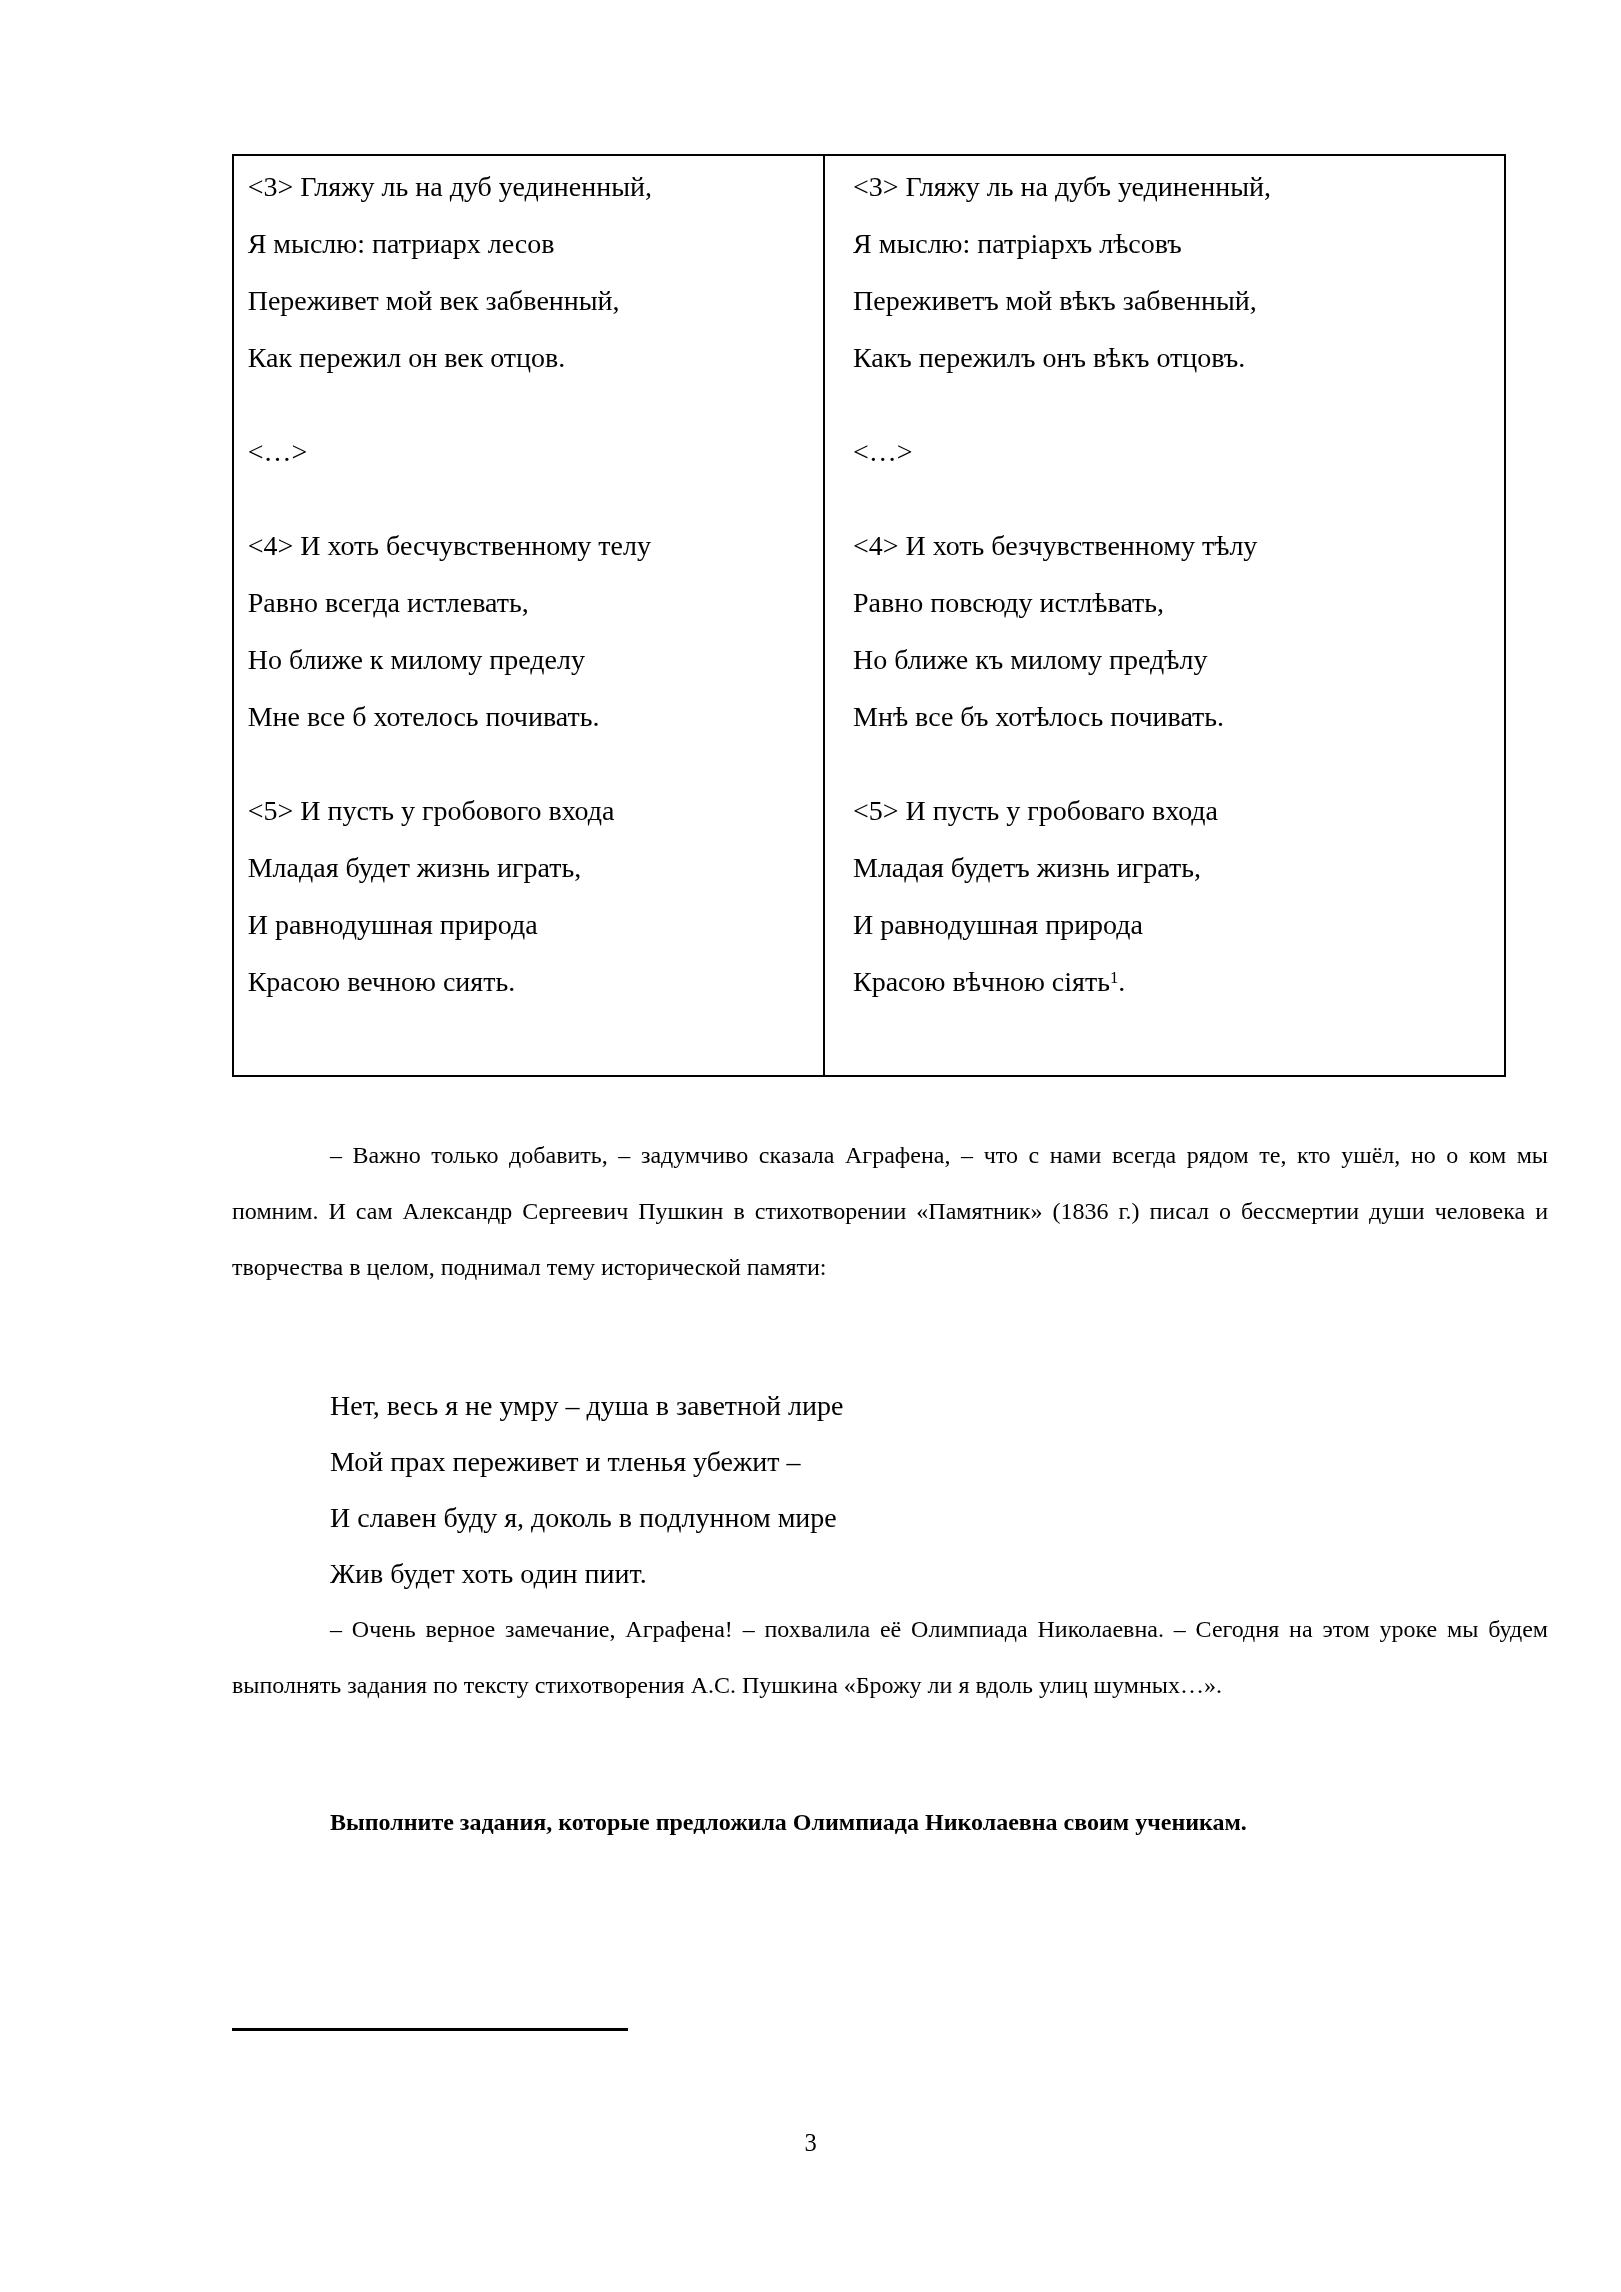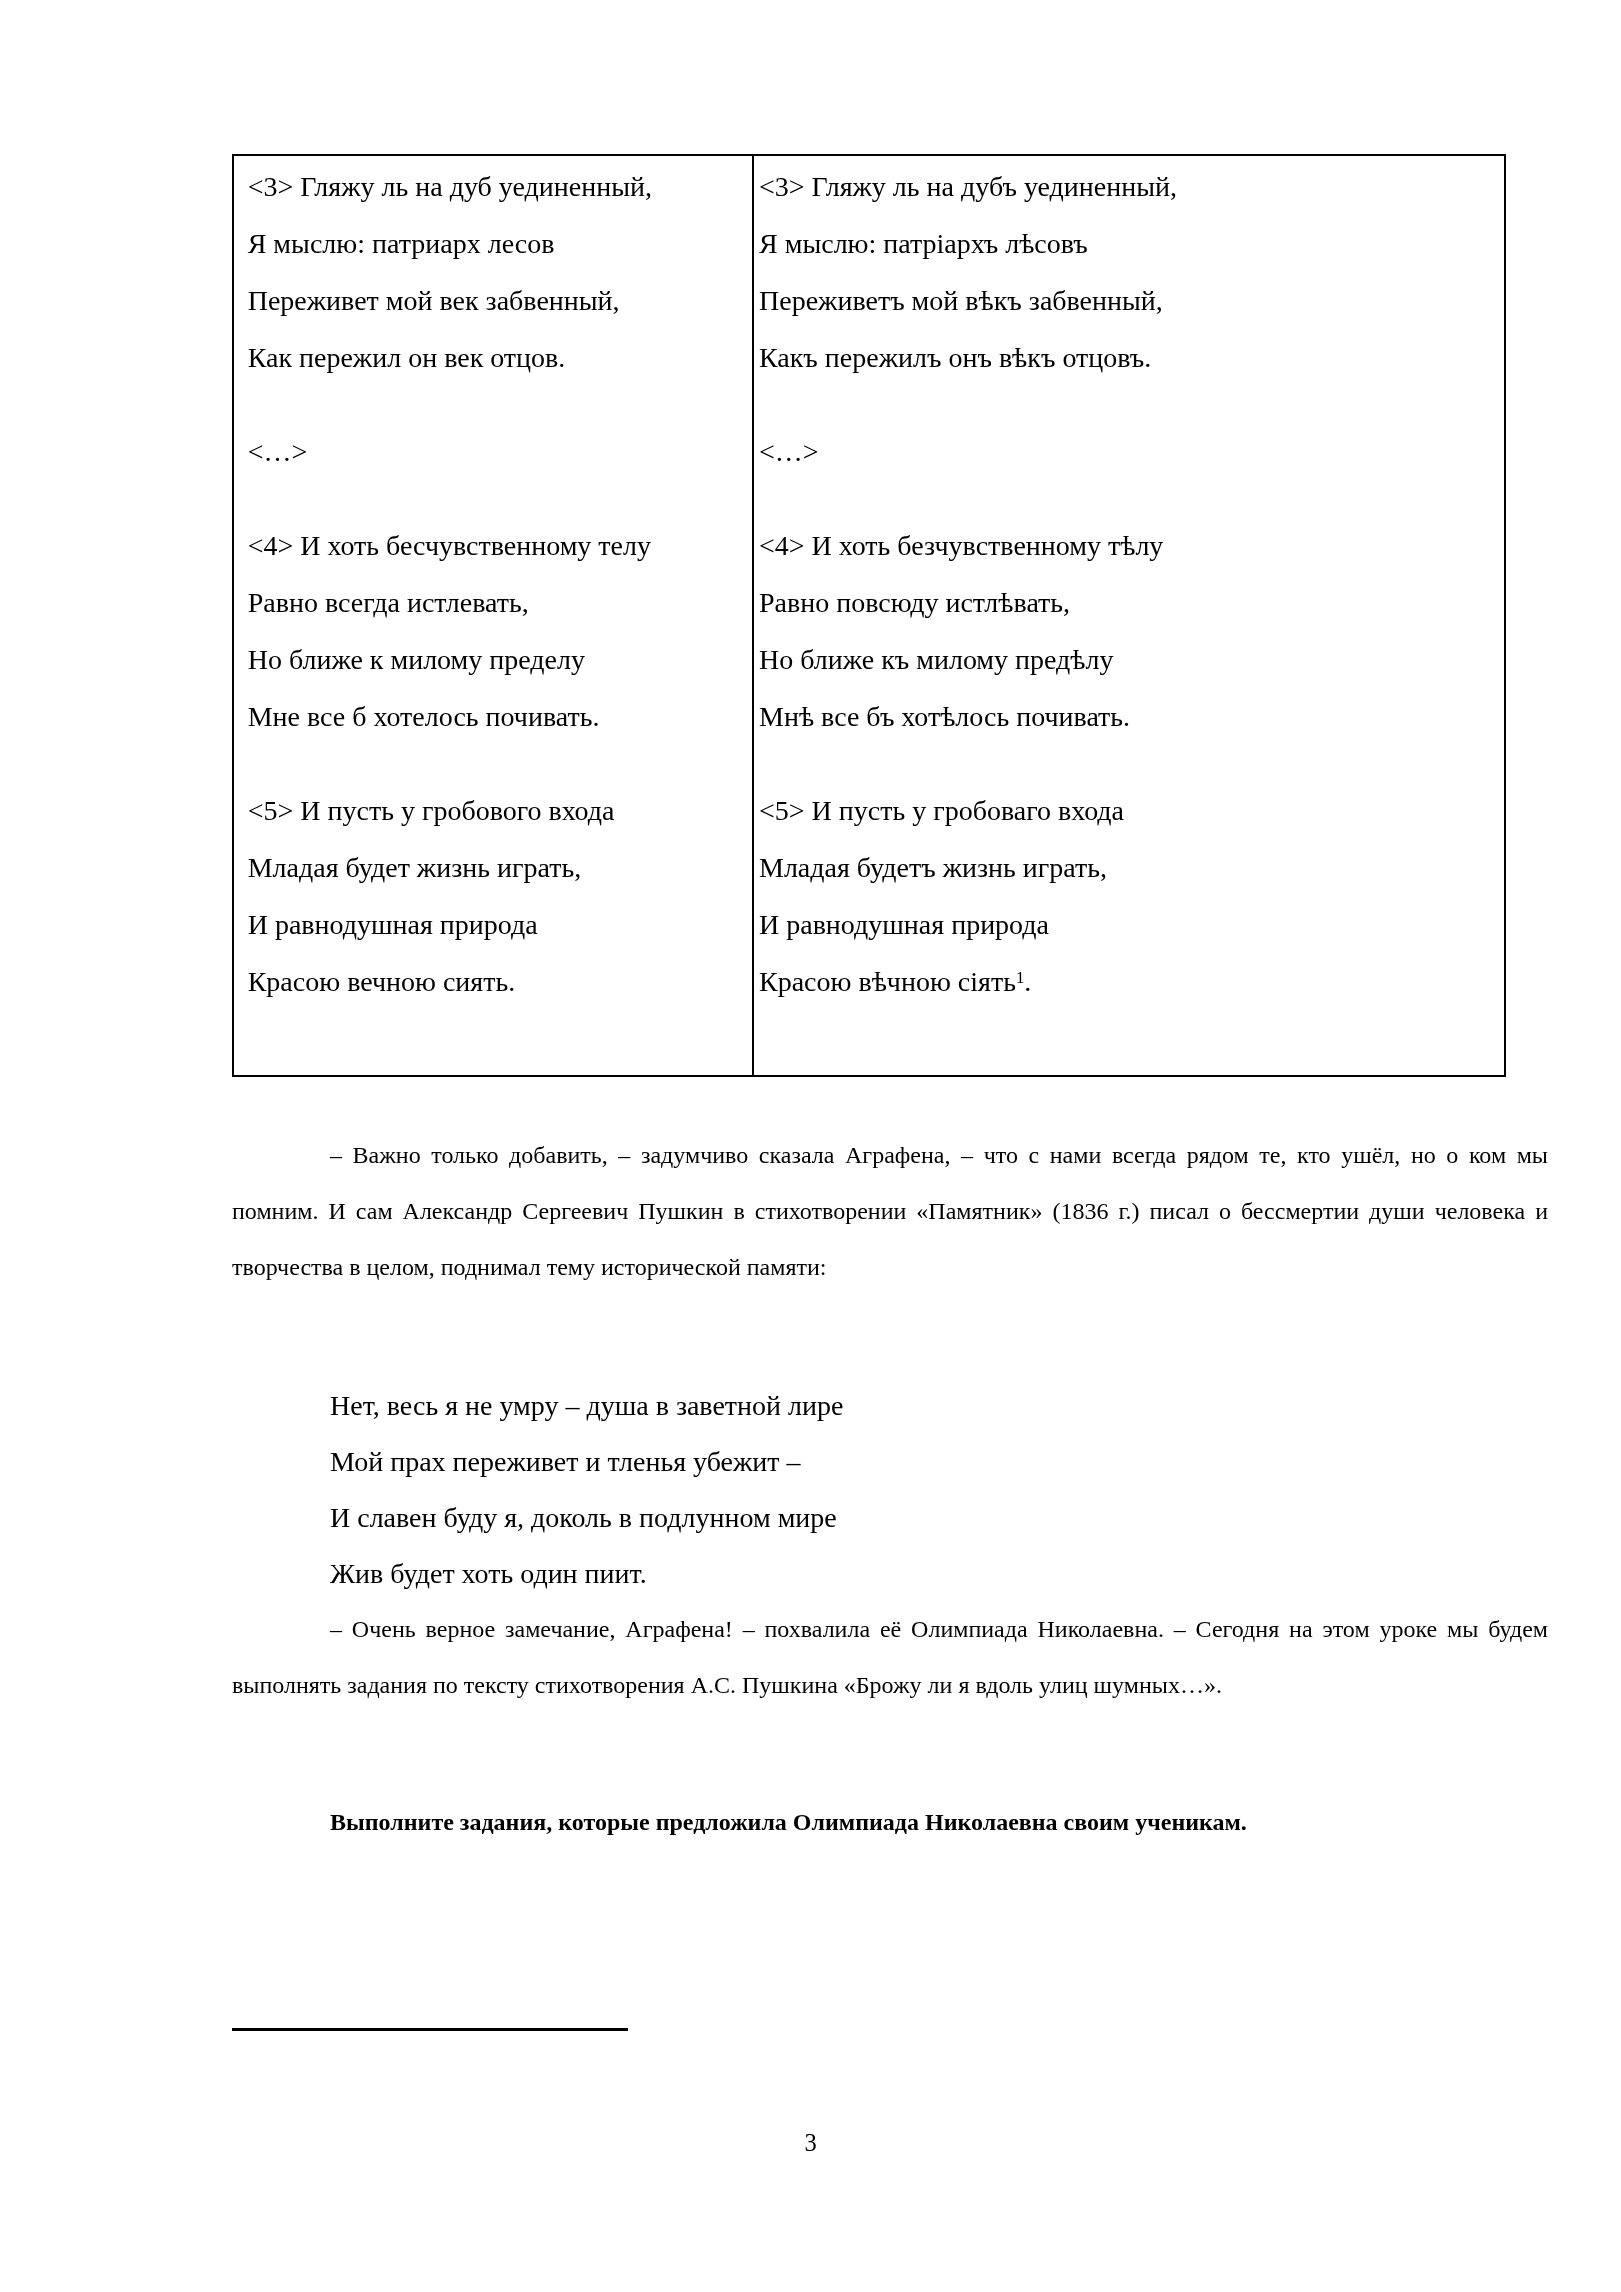--- a/index.html
+++ b/index.html
@@ -15,22 +15,22 @@
     position: absolute; left: 232px; top: 154px;
     width: 1274px; height: 923px;
     border: 2.9px solid #000; box-sizing: border-box;
     display: flex;
   }
   .poem-col {
     box-sizing: border-box; height: 100%;
     padding: 2px 0 0 13.7px;
     font-size: 28px; line-height: 57px;
   }
-  .poem-col.left { width: 520px; border-right: 2.9px solid #000; }
-  .poem-col.right { flex: 1; padding-left: 5px; }
+  .poem-col.left { width: 591px; border-right: 2.9px solid #000; }
+  .poem-col.right { flex: 1; padding-left: 28px; }
   .stanza { margin: 0; }
   .stanza + .stanza { margin-top: 37px; }
   .stanza.ellipsis + .stanza { margin-top: 37px; }
   .line { display: block; white-space: nowrap; }
   sup.fn { font-size: 16.7px; line-height: 0; vertical-align: super; position: relative; top: 2px; }
 
   
   .body-text {
     position: absolute; left: 232px; width: 1316px;
     font-size: 24px; line-height: 56px;

